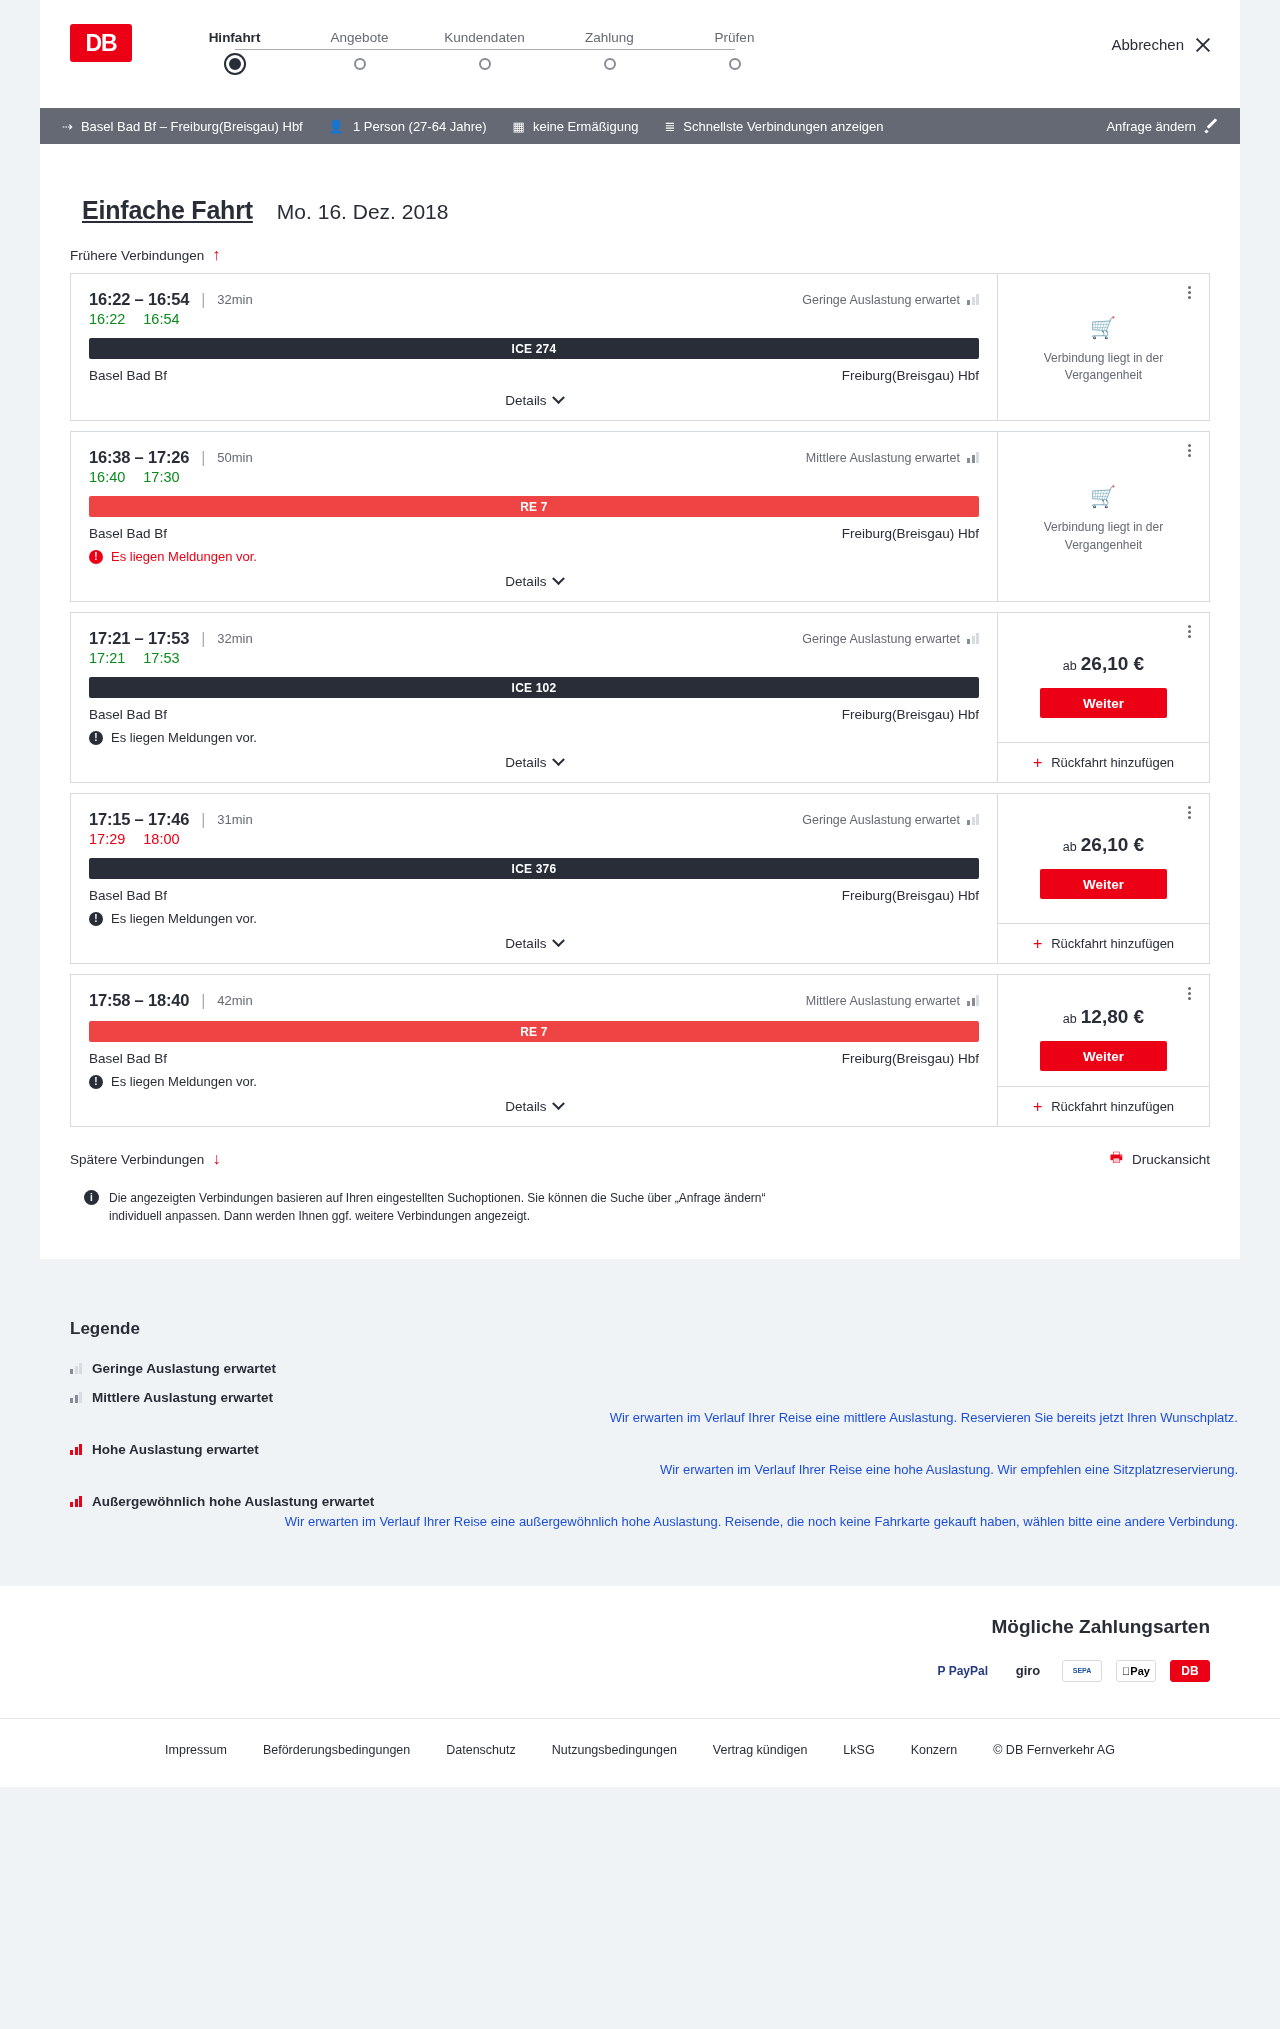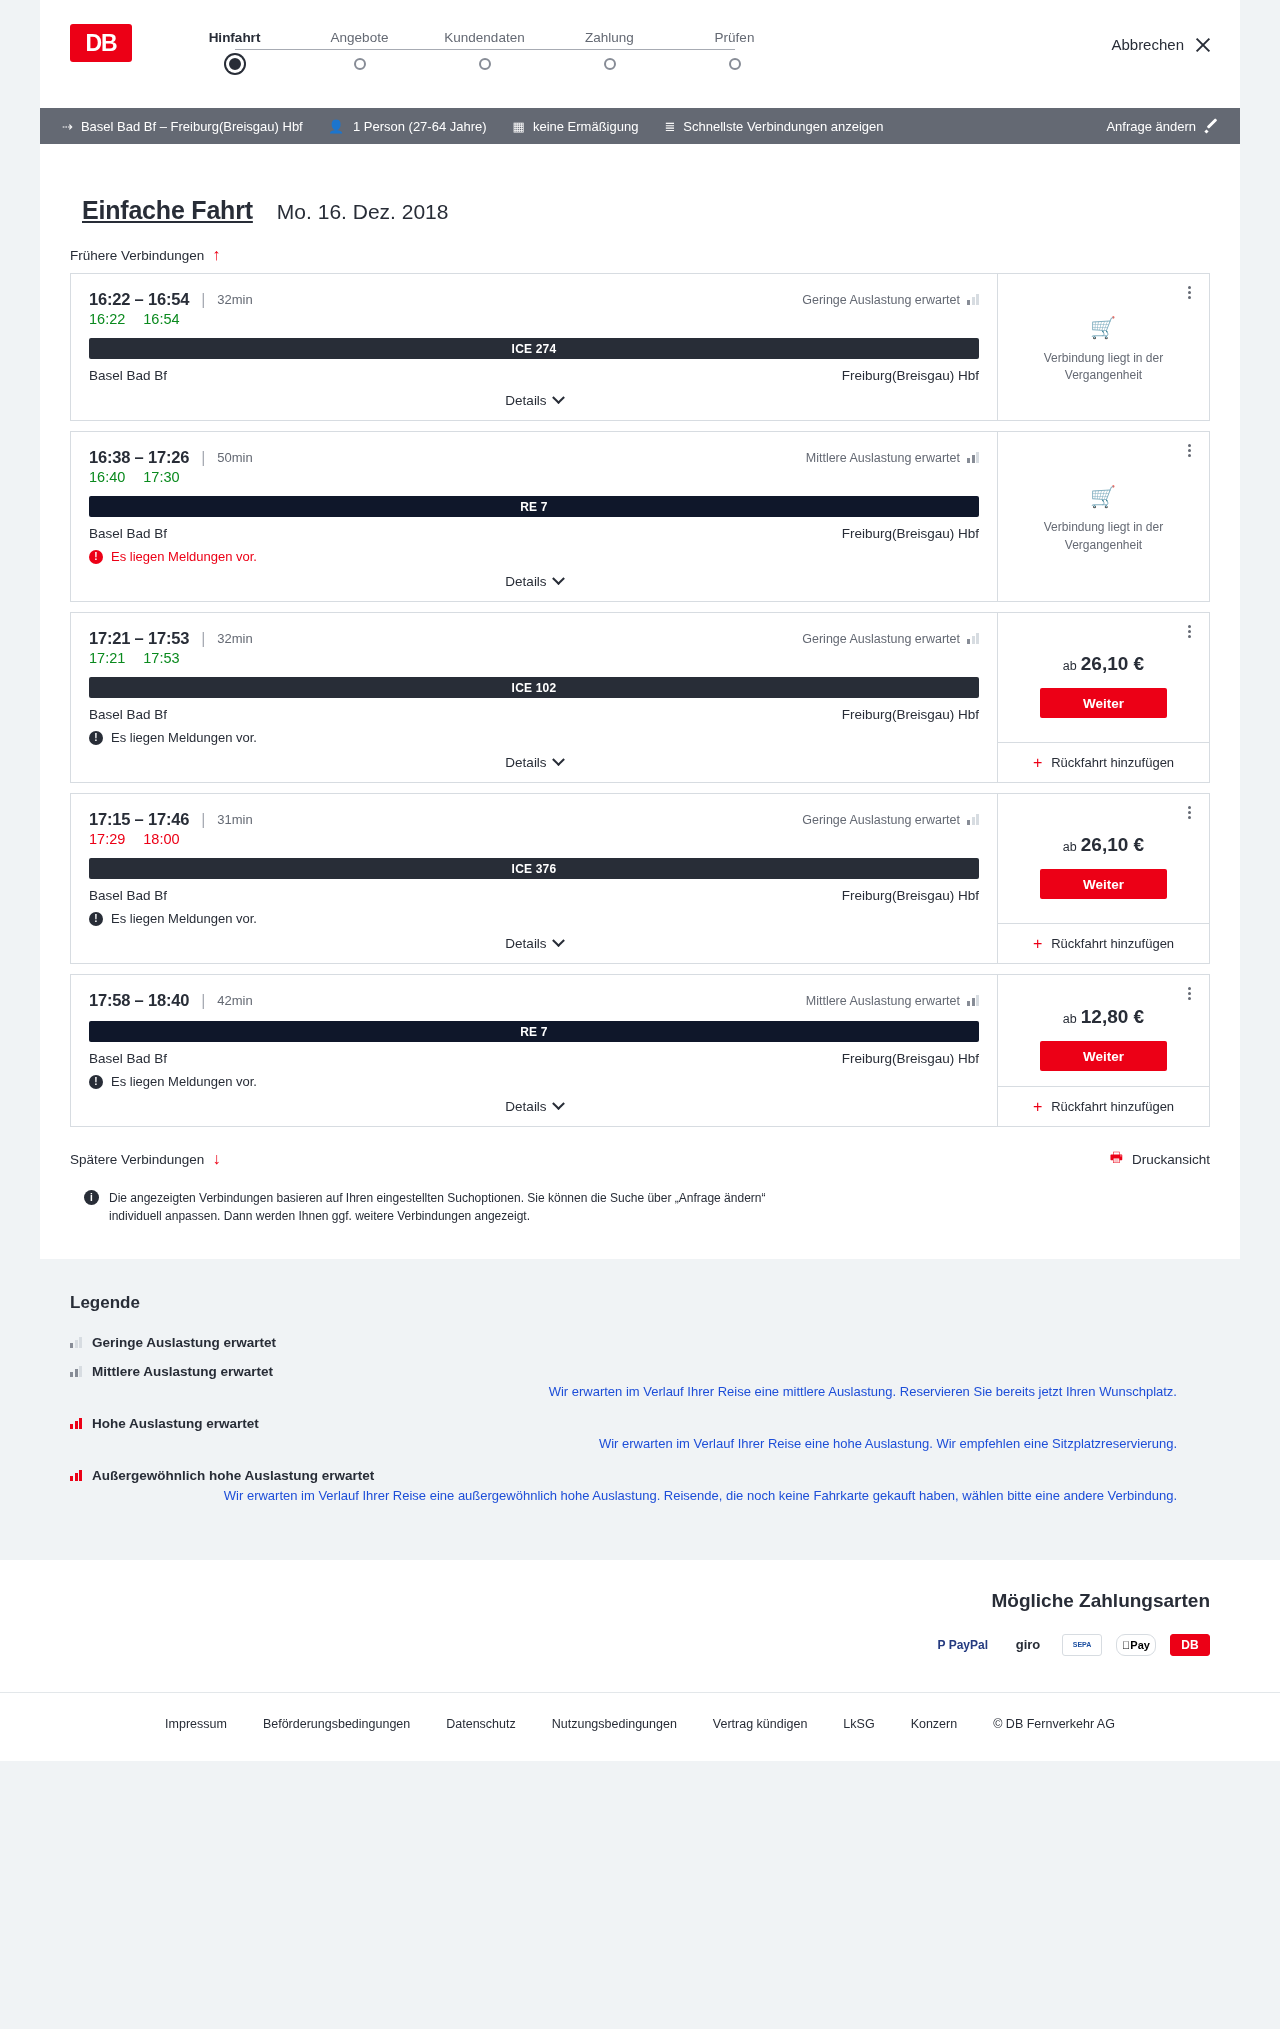--- a/index.html
+++ b/index.html
@@ -160,21 +160,21 @@
   .row2 .t { color: #0a8a1e; margin-right: 18px; font-variant-numeric: tabular-nums;}
   .row2 .t.late { color: #ec0016; }
   .train-bar {
     margin-top: 11px;
     height: 21px;
     border-radius: 2px;
     display: flex; align-items: center; justify-content: center;
     color: #fff; font-size: 12px; font-weight: bold; letter-spacing: .2px;
   }
   .train-bar.ice { background: #282d37; }
-  .train-bar.re { background: #0f172a; }
+  .train-bar.re { background: #ef4444; }
   .stations { margin-top: 9px; display: flex; justify-content: space-between; font-size: 13.5px; align-items: flex-end; }
   .warn { margin-top: 8px; display: flex; align-items: center; gap: 8px; font-size: 13px; }
   .warn .ic {
     width: 14px; height: 14px; border-radius: 50%;
     background: #ec0016; color: #fff; font-size: 10px; font-weight: bold;
     display: inline-flex; align-items: center; justify-content: center;
     line-height: 1;
   }
   .warn.grey .ic { background: #282d37; }
   .warn.red { color: #ec0016; }
@@ -249,21 +249,22 @@
   .print {
     margin-left: auto;
     display: flex; align-items: center; gap: 9px;
     font-size: 13.5px; cursor: pointer; padding-top: 10px;
   }
   .printer { color: #ec0016; font-size: 14px; }
 
   
   .legend {
     background: #f0f3f5;
-    padding: 34px 103px 40px 70px;
+    padding: 34px 42px 40px 70px;
+    margin-top: 26px;
   }
   .legend h2 { font-size: 17px; margin: 0 0 22px 0; font-weight: bold; }
   .legend-item { margin-bottom: 14px; }
   .legend-head { display: flex; align-items: center; gap: 10px; font-size: 13.5px; font-weight: bold; }
   .legend-desc { font-size: 13px; color: #1d4ed8; margin: 4px 0 0 26px; line-height: 1.45; text-align: right; }
   .bars.red i { background: #ec0016; }
 
   
   .pay {
     background: #fff;
@@ -276,21 +277,21 @@
     height: 22px; min-width: 40px;
     border: 1px solid #d7dce1;
     border-radius: 3px;
     display: flex; align-items: center; justify-content: center;
     font-size: 10px; font-weight: bold;
     background: #fff;
     padding: 0 5px;
   }
   .pay-icon.paypal { color: #253b80; border-color: #fff; font-size: 12px; }
   .pay-icon.sepa { color: #1c4fa0; font-size: 7px; line-height: 1.1; }
-  .pay-icon.apple { color: #000; font-size: 11px; border-radius: 9px; }
+  .pay-icon.apple { color: #000; font-size: 11px; }
   .pay-icon.db { background: #ec0016; color: #fff; border-color: #ec0016; font-size: 12px; }
   .pay-icon.giro { color: #282d37; font-size: 13px; border-color:#fff;}
 
   
   .links {
     background: #fff;
     border-top: 1px solid #e3e7ea;
     display: flex; justify-content: center; gap: 36px;
     padding: 24px 0 30px;
     font-size: 12.5px;

